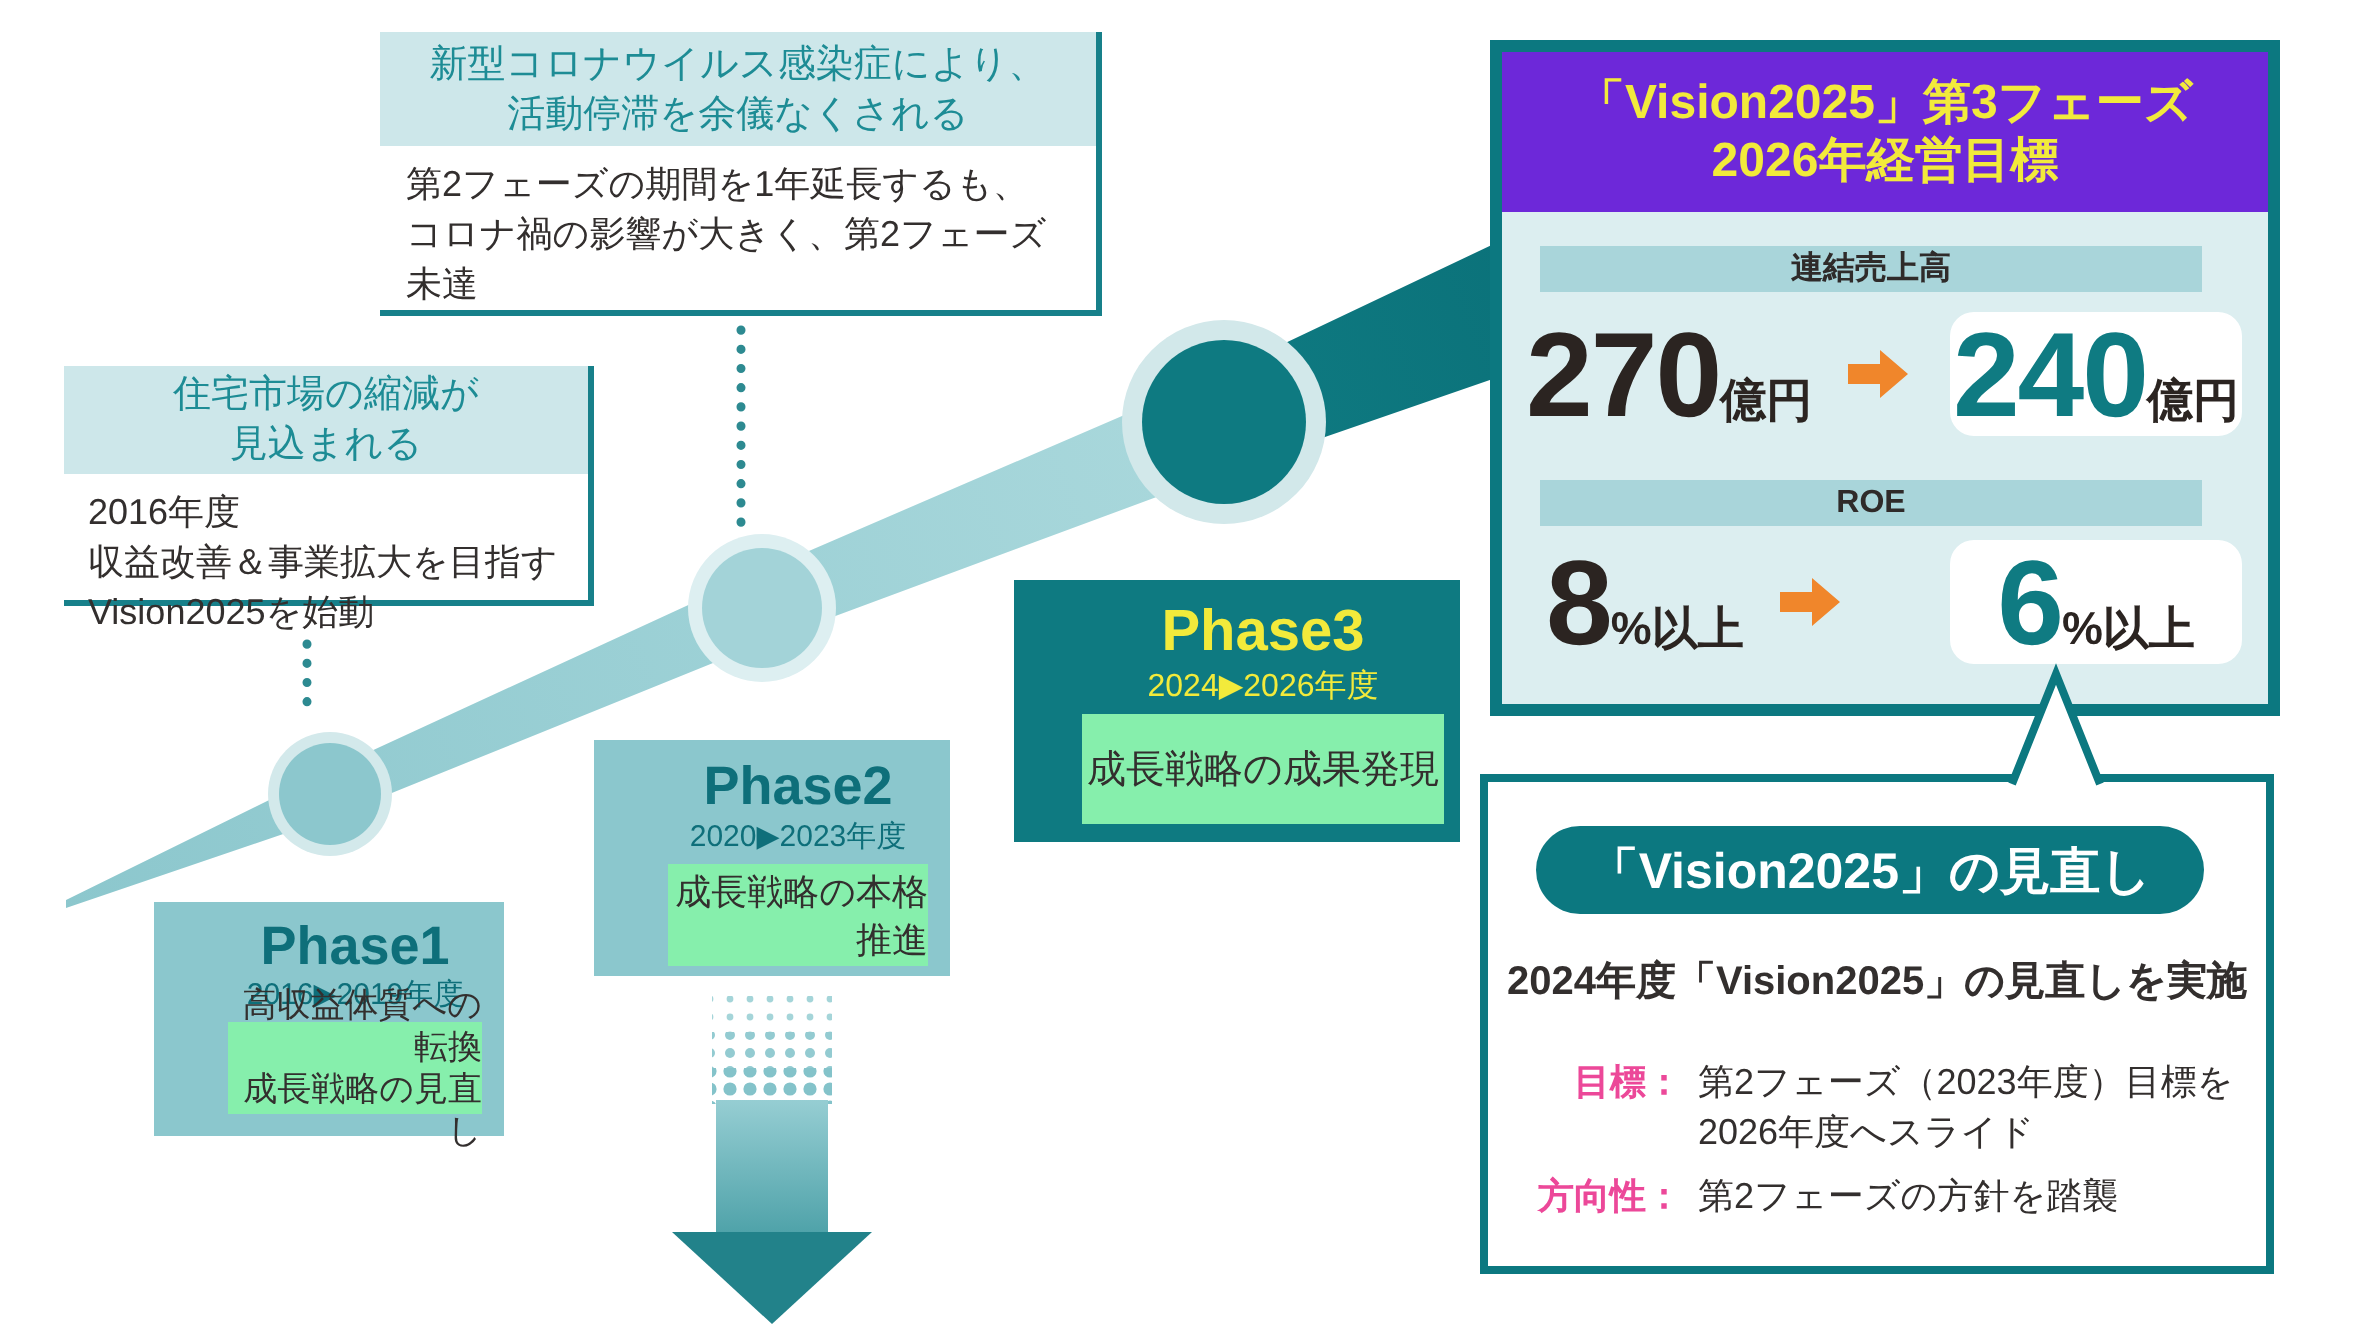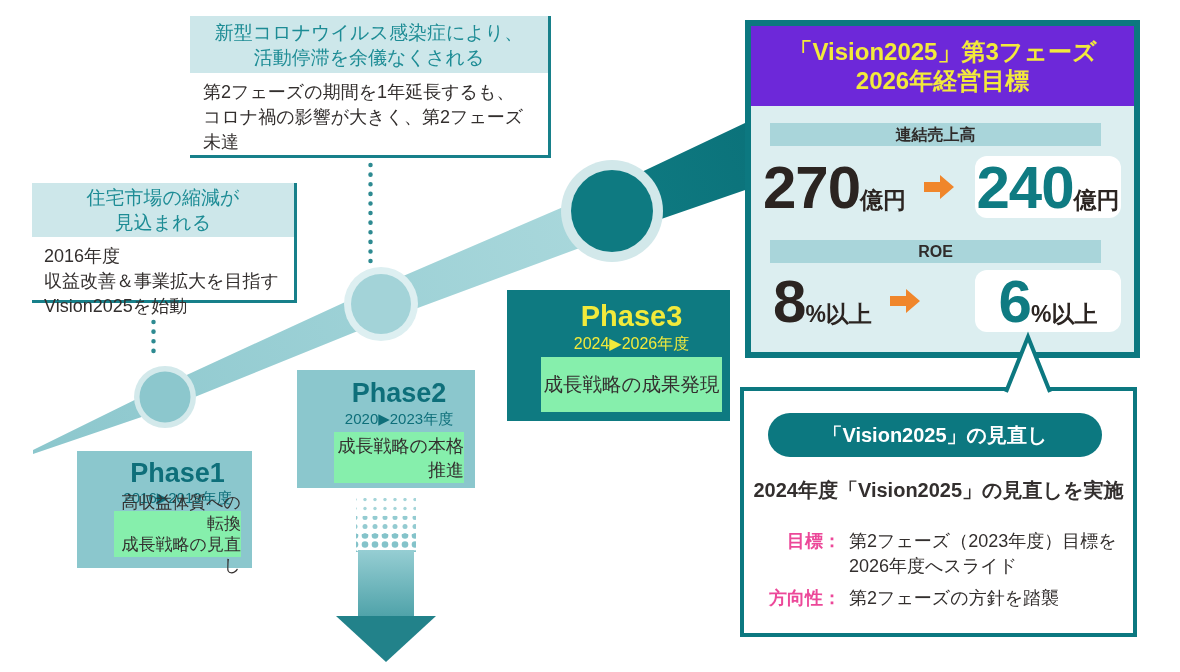--- a/index.html
+++ b/index.html
@@ -75,21 +75,21 @@
   }
   .row-2 .num-group.first{padding-left:10px;}
 
   
   .review-box{
     position:absolute;left:740px;top:387px;width:397px;height:250px;z-index:2;
     background:#ffffff;border:4px solid #0c7880;box-sizing:border-box;
   }
   .review-pill{
     position:absolute;left:24px;top:22px;width:334px;height:44px;border-radius:22px;
-    background:#0c7880;color:#ffffff;font-weight:bold;font-size:20px;
+    background:#0c7880;color:#ffffff;font-weight:bold;font-size:25px;
     display:flex;align-items:center;justify-content:center;
   }
   .review-subtitle{
     position:absolute;left:0;top:86px;width:100%;text-align:center;
     font-size:20px;font-weight:bold;color:#332f2e;
   }
   .review-items{position:absolute;left:0;top:138px;width:100%;}
   .review-item{display:flex;font-size:18px;line-height:25px;}
   .review-item + .review-item{margin-top:7px;}
   .review-label{width:97px;text-align:right;color:#ec4899;font-weight:bold;flex:0 0 auto;}

